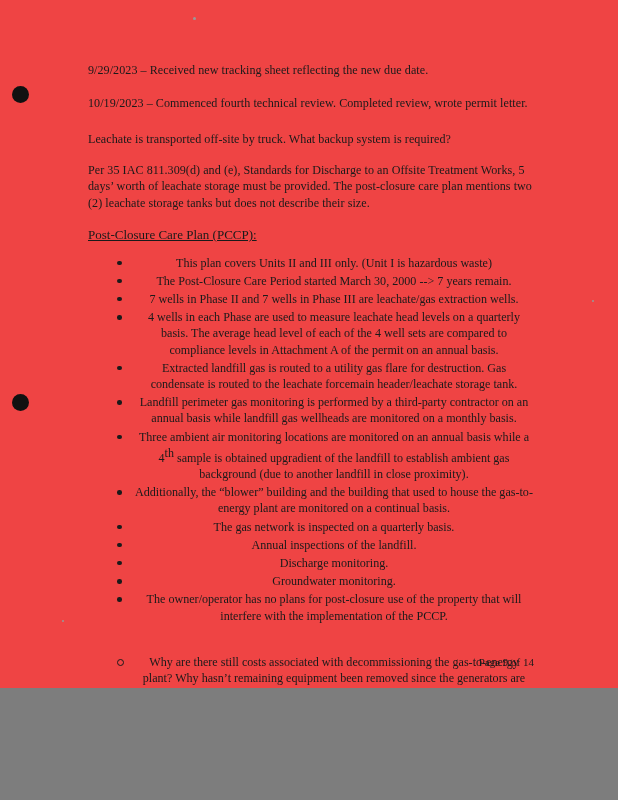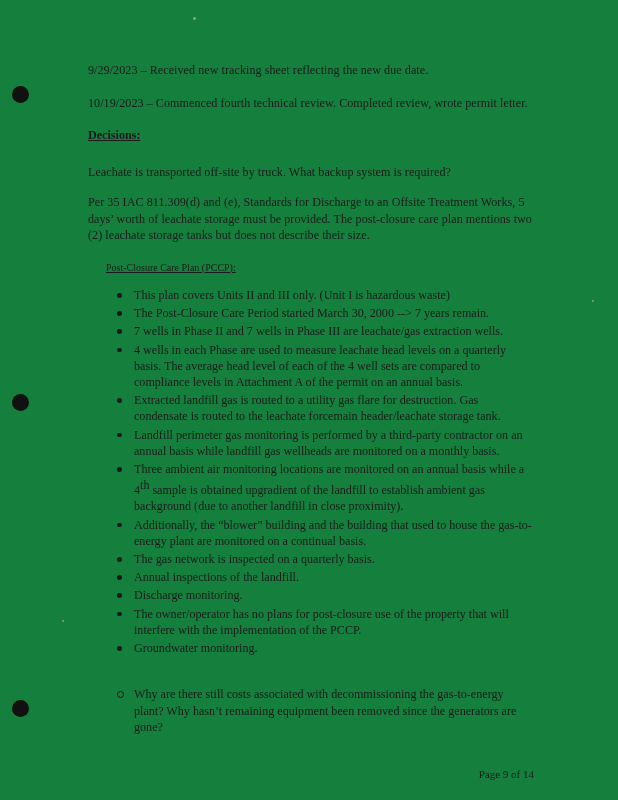--- a/index.html
+++ b/index.html
@@ -3,22 +3,22 @@
 <meta charset="utf-8">
 <style>
   html, body {
     margin: 0;
     padding: 0;
     background: #7d7d7d;
   }
   .page {
     position: relative;
     width: 618px;
-    height: 800px;
-    background: #15803d;
+    height: 688px;
+    background: #ef4444;
     overflow: hidden;
     font-family: "Liberation Serif", serif;
     color: #1a1a1a;
     box-sizing: border-box;
   }
   
   .punch-hole {
     position: absolute;
     left: 12px;
     width: 17px;
@@ -55,29 +55,30 @@
     margin-top: 20px;
   }
   .heading {
     margin: 0 0 12px 0;
     font-size: 12.1px;
     line-height: 16.5px;
     font-weight: bold;
     text-decoration: underline;
   }
   .subheading {
-    margin: 0 0 11px 18px;
-    font-size: 10px;
+    margin: 0 0 11px 0;
+    font-size: 13px;
     line-height: 16.5px;
     text-decoration: underline;
   }
   ul.bullets, ul.subbullets {
     margin: 0 0 14px 0;
     padding: 0 0 0 46px;
     list-style: none;
+    text-align: center;
   }
   ul.bullets > li {
     position: relative;
     font-size: 12.1px;
     line-height: 16.2px;
     margin-bottom: 2px;
     padding-left: 0;
   }
   ul.bullets > li::before {
     content: "";
@@ -130,41 +131,40 @@
   <div class="punch-hole h3"></div>
   <div class="speck s1"></div>
   <div class="speck s2"></div>
   <div class="speck s3"></div>
 
   <div class="content">
 
     <p class="para">9/29/2023 – Received new tracking sheet reflecting the new due date.</p>
     <p class="para">10/19/2023 – Commenced fourth technical review.  Completed review, wrote permit letter.</p>
 
-    <p class="heading">Decisions:</p>
 
     <p class="para tight">Leachate is transported off-site by truck.  What backup system is required?</p>
     <p class="para">Per 35 IAC 811.309(d) and (e), Standards for Discharge to an Offsite Treatment Works, 5 days’ worth of leachate storage must be provided.  The post-closure care plan mentions two (2) leachate storage tanks but does not describe their size.</p>
 
     <p class="subheading">Post-Closure Care Plan (PCCP):</p>
 
     <ul class="bullets">
       <li>This plan covers Units II and III only. (Unit I is hazardous waste)</li>
       <li>The Post-Closure Care Period started March 30, 2000 --&gt; 7 years remain.</li>
       <li>7 wells in Phase II and 7 wells in Phase III are leachate/gas extraction wells.</li>
       <li>4 wells in each Phase are used to measure leachate head levels on a quarterly basis.  The average head level of each of the 4 well sets are compared to compliance levels in Attachment A of the permit on an annual basis.</li>
       <li>Extracted landfill gas is routed to a utility gas flare for destruction.  Gas condensate is routed to the leachate forcemain header/leachate storage tank.</li>
       <li>Landfill perimeter gas monitoring is performed by a third-party contractor on an annual basis while landfill gas wellheads are monitored on a monthly basis.</li>
       <li><span>Three ambient air monitoring locations are monitored on an annual basis while a </span><span>4</span><sup>th</sup><span> sample is obtained upgradient of the landfill to establish ambient gas background (due to another landfill in close proximity).</span></li>
       <li>Additionally, the “blower” building and the building that used to house the gas-to-energy plant are monitored on a continual basis.</li>
       <li>The gas network is inspected on a quarterly basis.</li>
       <li>Annual inspections of the landfill.</li>
       <li>Discharge monitoring.</li>
+      <li>Groundwater monitoring.</li>
       <li>The owner/operator has no plans for post-closure use of the property that will interfere with the implementation of the PCCP.</li>
-      <li>Groundwater monitoring.</li>
     </ul>
 
     <div class="spacer-sm"></div>
 
 
     <ul class="subbullets">
       <li>Why are there still costs associated with decommissioning the gas-to-energy plant?  Why hasn’t remaining equipment been removed since the generators are gone?</li>
     </ul>
 
   </div>

